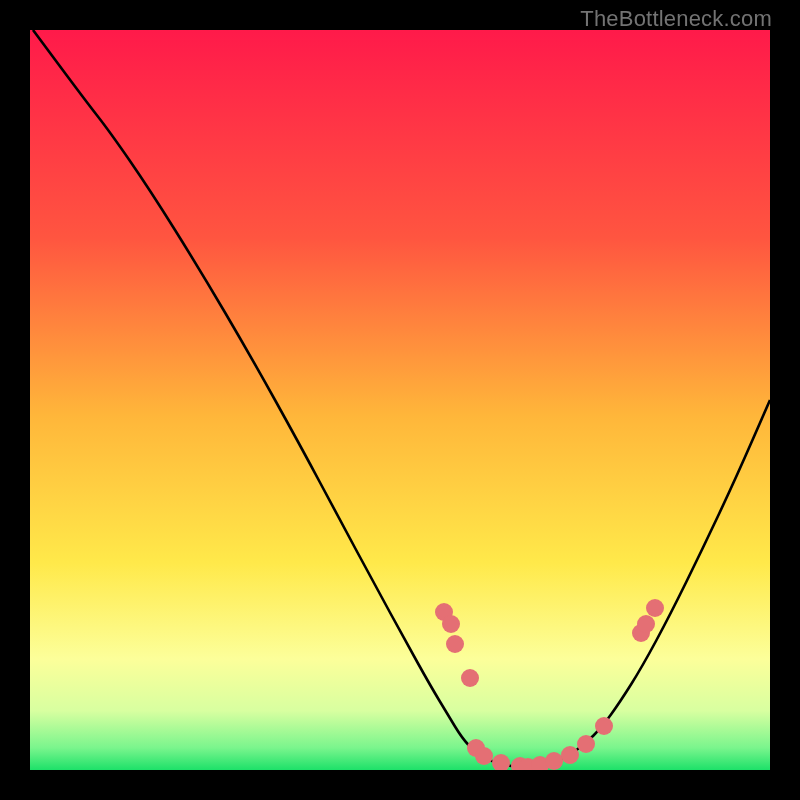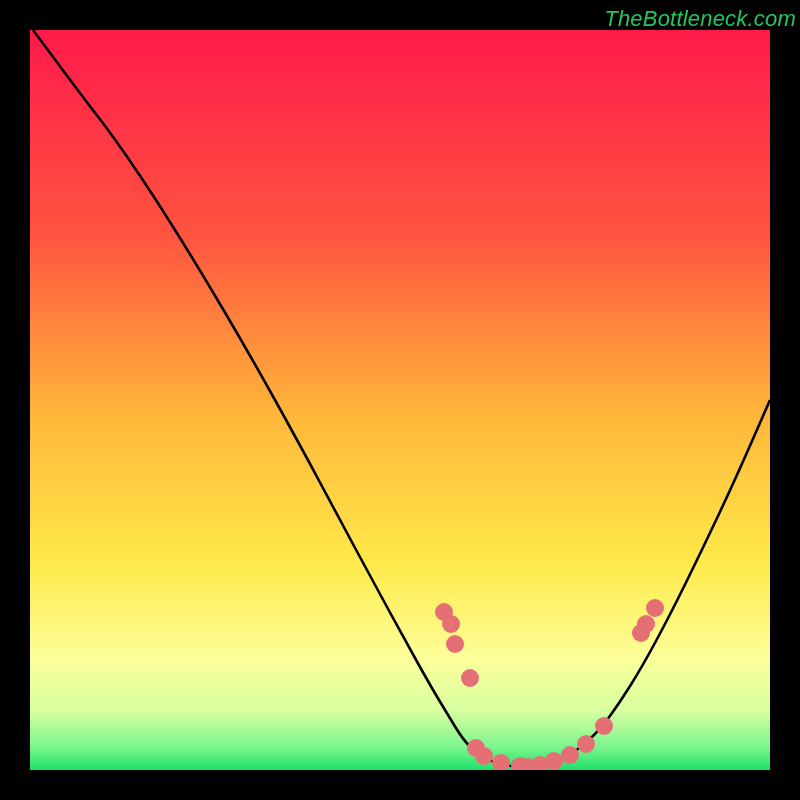--- a/index.html
+++ b/index.html
@@ -23,27 +23,26 @@
     position: absolute;
     left: 30px;
     top: 30px;
     width: 740px;
     height: 740px;
     overflow: hidden;
   }
   .watermark {
     position: absolute;
     top: 6px;
-    right: 4px;
-    color: #22c55e;
+    right: 28px;
+    color: #737373;
     font-size: 22px;
     font-weight: 400;
     letter-spacing: 0.2px;
     z-index: 10;
-    font-style: italic;
   }
   svg {
     display: block;
   }
 </style>
 </head>
 <body>
 
 <div class="frame">
   <div class="watermark">TheBottleneck.com</div>

